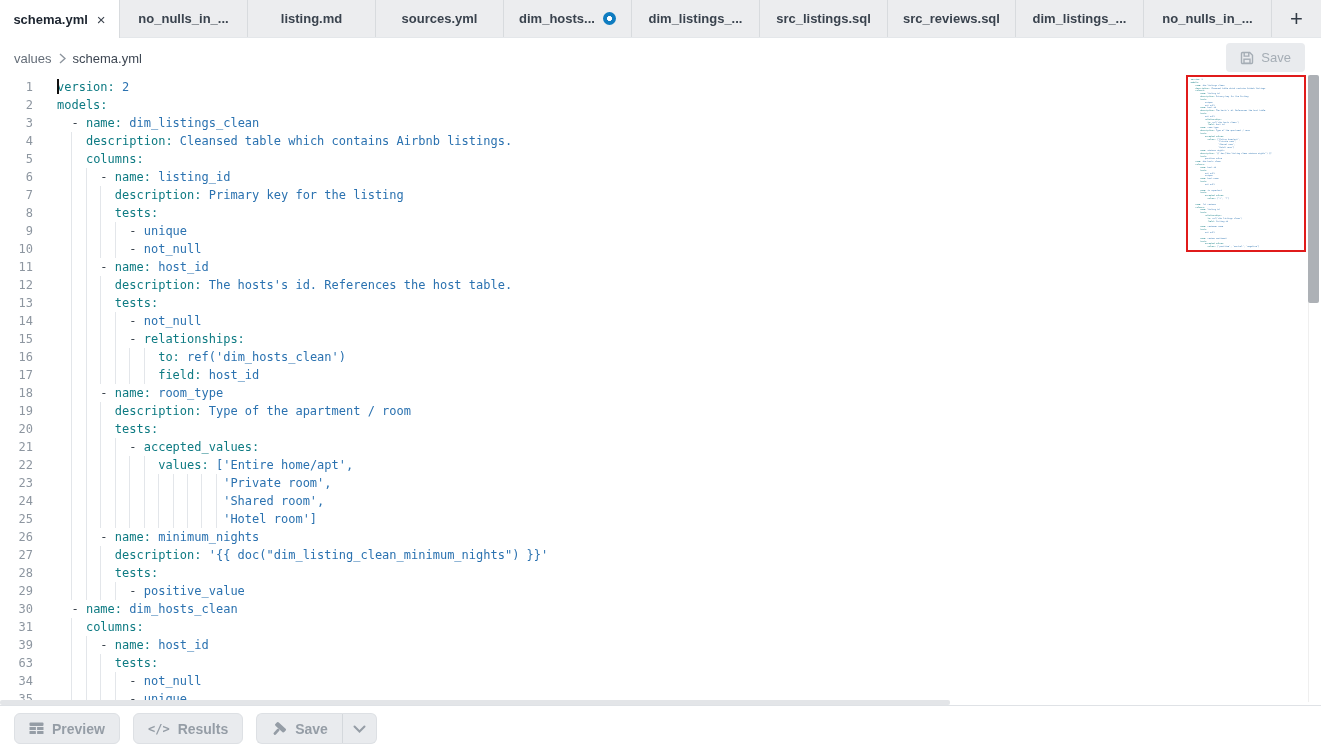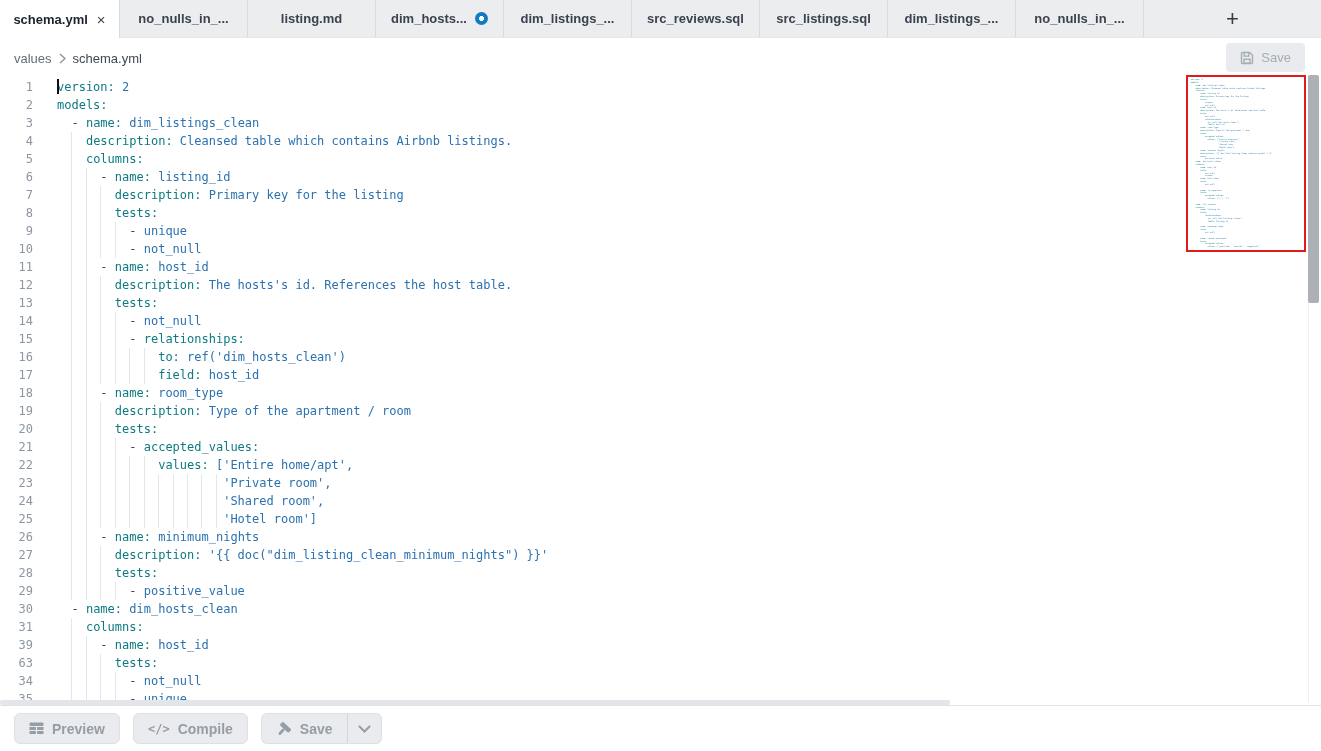--- a/index.html
+++ b/index.html
@@ -78,31 +78,34 @@
         <span>schema.yml</span>
         <span class="close">×</span>
       </div>
       <div class="tab">
         <span>no_nulls_in_...</span>
       </div>
       <div class="tab">
         <span>listing.md</span>
       </div>
       <div class="tab">
+        <span>sources.yml</span>
+      </div>
+      <div class="tab">
         <span>dim_hosts...</span>
         <span class="dot"></span>
       </div>
       <div class="tab">
         <span>dim_listings_...</span>
       </div>
       <div class="tab">
+        <span>src_listings.sql</span>
+      </div>
+      <div class="tab">
         <span>src_reviews.sql</span>
-      </div>
-      <div class="tab">
-        <span>src_listings.sql</span>
       </div>
       <div class="tab">
         <span>dim_listings_...</span>
       </div>
       <div class="tab">
         <span>no_nulls_in_...</span>
       </div>
       <div class="tab-plus">
         <span>+</span>
       </div>
@@ -186,21 +189,21 @@
               <rect x="0.5" y="9.1" width="6.4" height="3" rx="0.5"></rect>
               <rect x="8.1" y="9.1" width="6.4" height="3" rx="0.5"></rect>
             </svg>
           </span>
           <span>Preview</span>
         </button>
         <button class="b-btn">
           <span class="ic">
             <span class="codeglyph">&lt;/&gt;</span>
           </span>
-          <span>Compile</span>
+          <span>Results</span>
         </button>
         <div class="split">
           <button class="b-btn">
             <span class="ic">
               <svg width="16" height="16" viewBox="0 0 16 16" fill="#959da6">
                 <g transform="rotate(42 8 8)">
                   <rect x="2" y="3.4" width="12" height="4.6" rx="1.2"></rect>
                   <rect x="6.6" y="8" width="2.8" height="7.4" rx="1.2"></rect>
                 </g>
               </svg>

